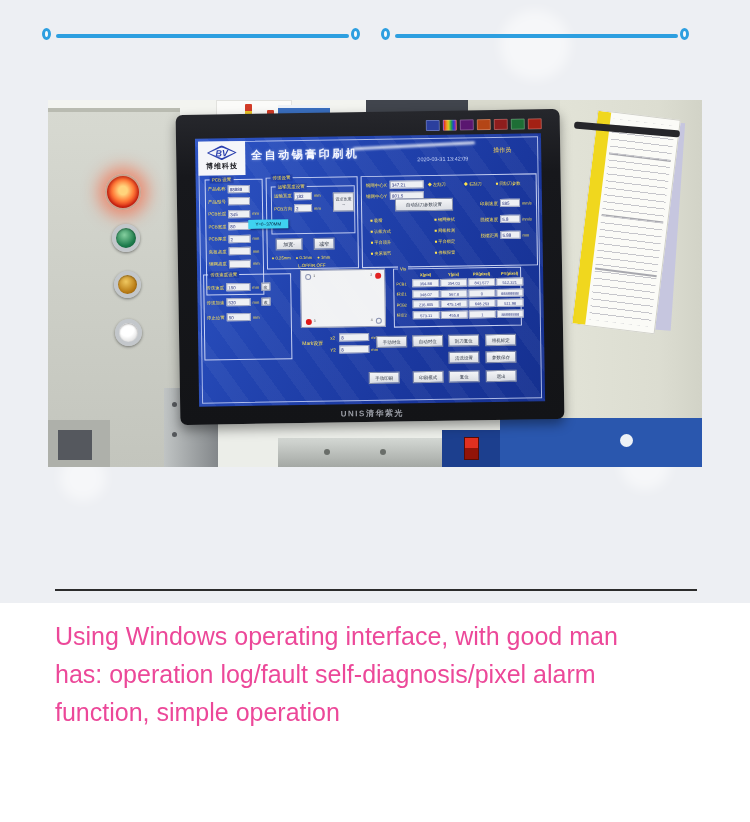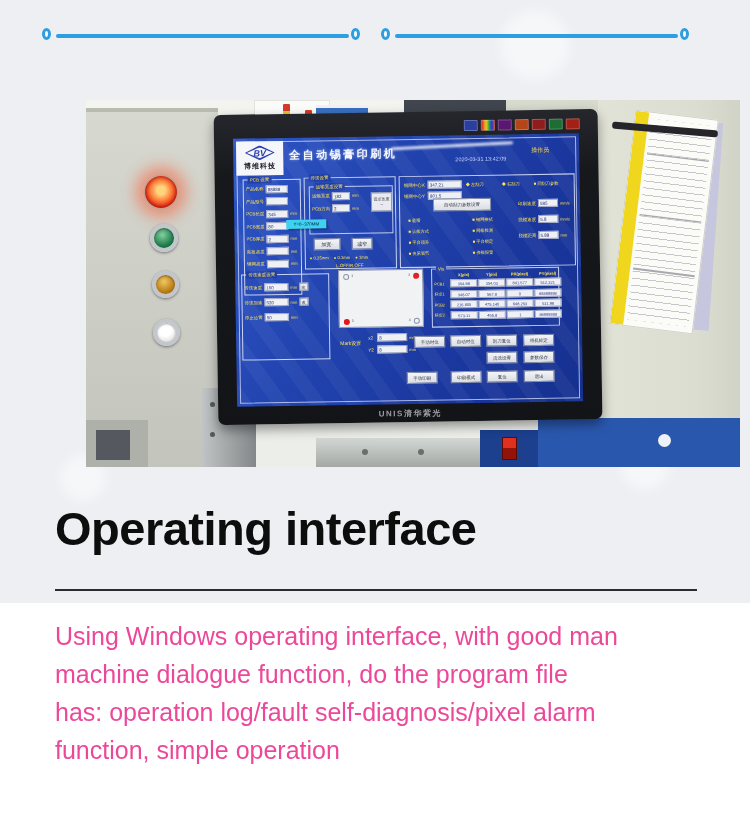--- a/index.html
+++ b/index.html
@@ -5,21 +5,21 @@
   * { margin:0; padding:0; box-sizing:border-box; }
   body { font-family:"Liberation Sans", sans-serif; }
   .page { position:relative; width:750px; height:822px; background:#edeff3; overflow:hidden; }
   .blob { position:absolute; border-radius:50%; background:rgba(255,255,255,.5); filter:blur(6px); }
 
   
   .deco-line { position:absolute; top:34px; height:4px; background:#2d9fe0; border-radius:2px; }
   .deco-dot { position:absolute; top:28px; width:9px; height:12px; border:3px solid #2d9fe0; border-radius:50%; background:#f7f9fb; }
 
   
-  .photo { position:absolute; left:48px; top:100px; width:654px; height:367px; background:#eceee9; overflow:hidden;margin-left:38px; }
+  .photo { position:absolute; left:48px; top:100px; width:654px; height:367px; background:#eceee9; overflow:hidden; }
   .wall-top { position:absolute; left:0; top:0; width:100%; height:42px; background:#f3f4f0; }
   .equip-tube { position:absolute; left:0; top:14px; width:120px; height:16px; border-radius:8px; background:linear-gradient(180deg,#e4e4dc,#bcbcb2); }
   .equip-white { position:absolute; left:168px; top:0; width:76px; height:24px; background:#fbfbf9; border:1px solid #e2e2de; }
   .tower { position:absolute; width:7px; height:22px; border-radius:1px; background:linear-gradient(180deg,#d23c28 0 34%,#e8c227 34% 67%,#2f9c46 67%); }
   .tw1 { left:197px; top:4px; } .tw2 { left:219px; top:10px; height:26px; }
   .blue-cab { position:absolute; left:230px; top:5px; width:52px; height:22px; background:#3a6fc0; border-top:3px solid #eef2f8; }
   .dark-equip { position:absolute; left:318px; top:0; width:104px; height:31px; background:#41454d; }
   .beige-col { position:absolute; left:420px; top:0; width:94px; height:42px; background:#d9dace; }
 
   .left-panel { position:absolute; left:0; top:8px; width:132px; height:359px; background:linear-gradient(180deg,#d7d9d1 0%,#cbcdc5 60%,#c3c5bd 100%); border-top:4px solid #b9bbb1; }
@@ -418,23 +418,21 @@
         <div class="sb sb5">清洗设置</div>
         <div class="sb sb6">参数保存</div>
         <div class="sb sb7">手动印刷</div>
         <div class="sb sb8">印刷模式</div>
         <div class="sb sb9">复位</div>
         <div class="sb sb10">退出</div>
       </div>
     </div>
   </div>
 
-  <h1 class="heading">Operating interface</h1>
   <div class="divider"></div>
   <div class="white-sec">
     <div class="para">
       <div>Using Windows operating interface, with good man</div>
-      <div>machine dialogue function, do the program file</div>
       <div>has: operation log/fault self-diagnosis/pixel alarm</div>
       <div>function, simple operation</div>
     </div>
   </div>
 </div>
 
 </body></html>

